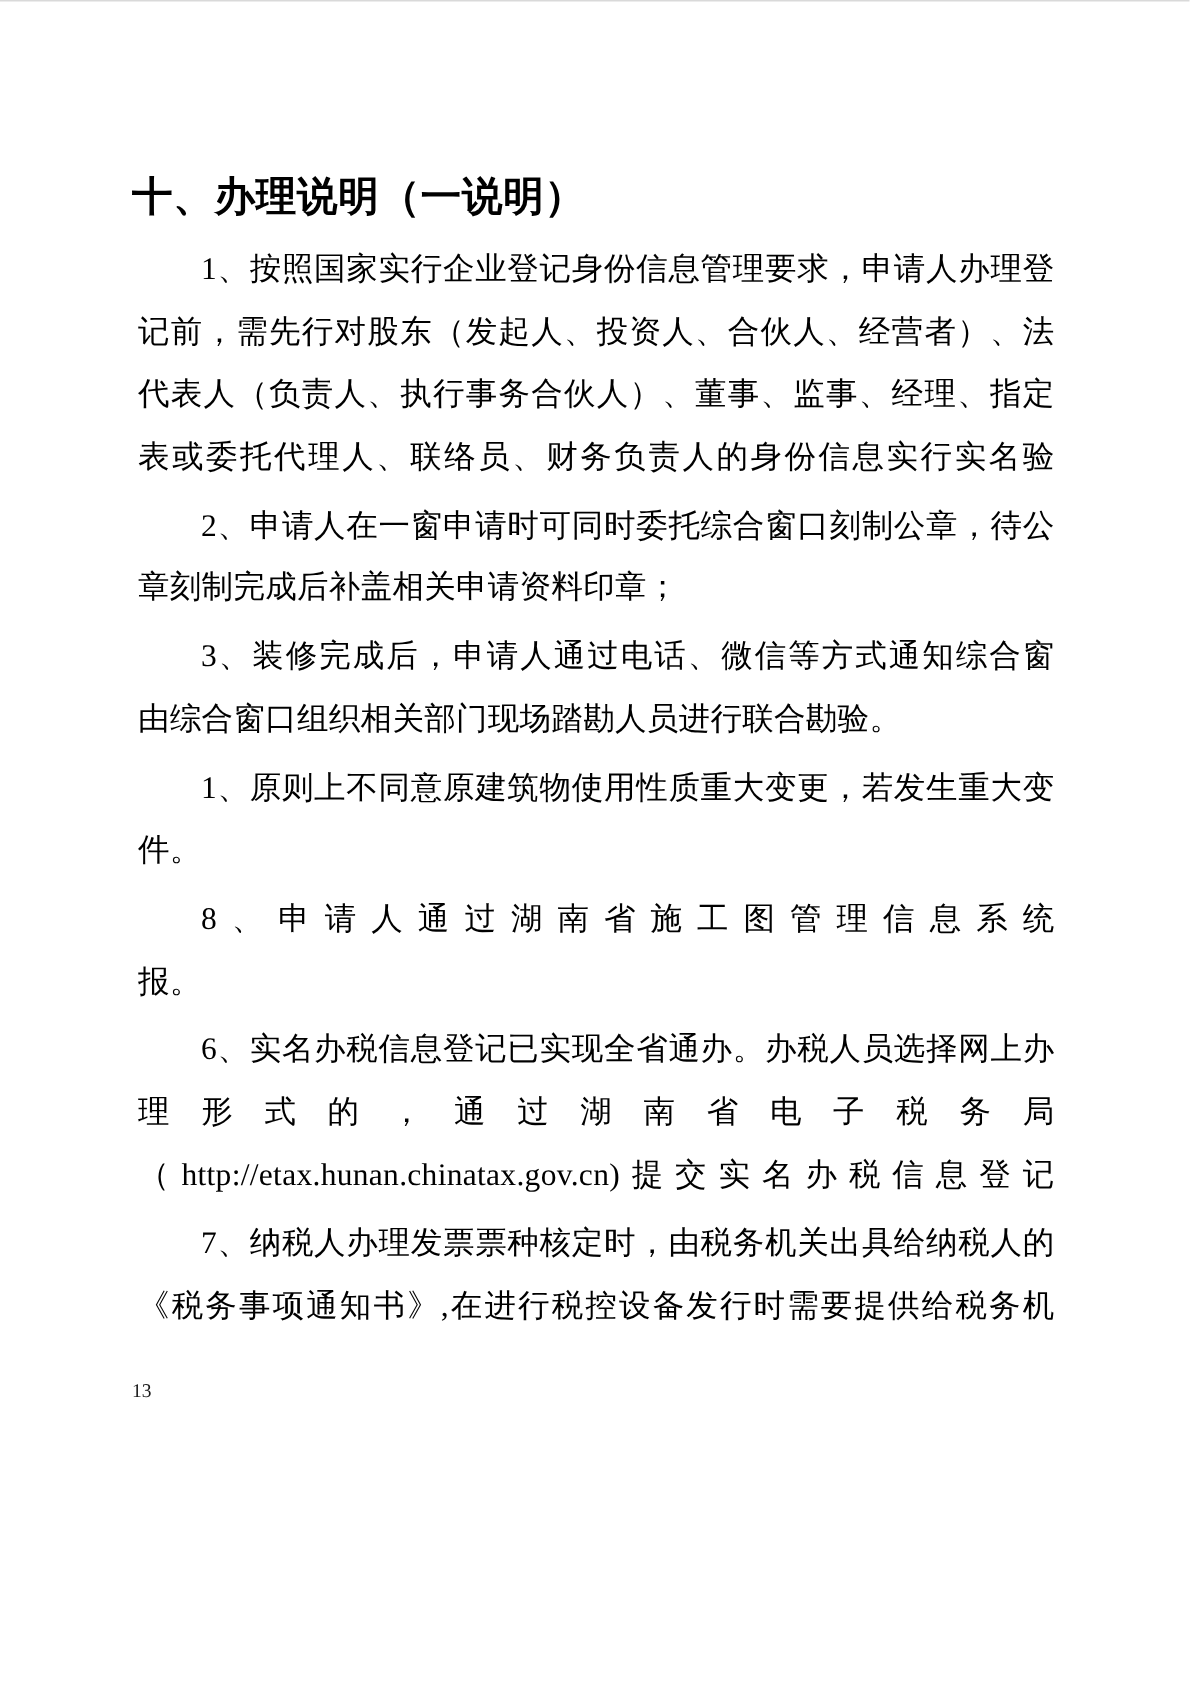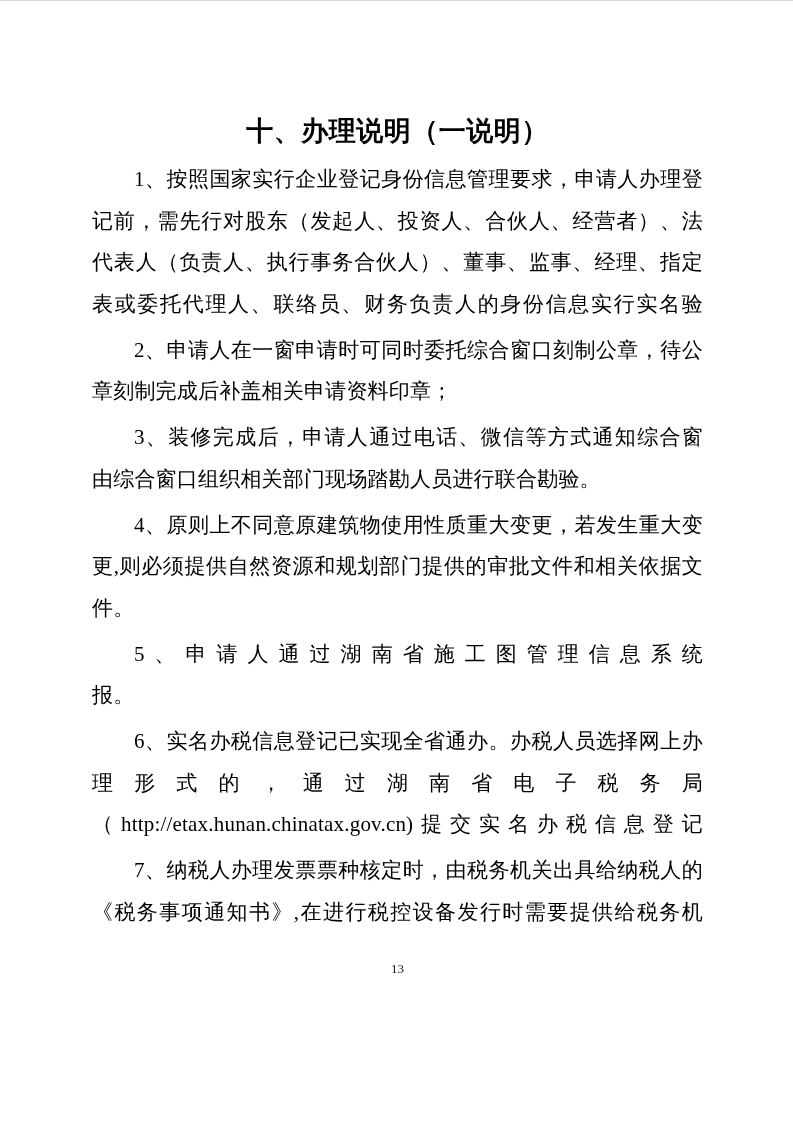--- a/index.html
+++ b/index.html
@@ -22,21 +22,20 @@
     padding: 111px 86px 0 88px;
   }
   .heading {
     font-family: "Liberation Sans", "DejaVu Sans", sans-serif;
     font-size: 27px;
     line-height: 38px;
     font-weight: 700;
     letter-spacing: 0.5px;
     margin: 0 0 9px 0;
     color: #000000;
-    text-align: center;
   }
   .body-text {
     width: 619px;
   }
   .para {
     margin: 4px;
   }
   .line {
     font-size: 21px;
     height: 41.7px;
@@ -48,21 +47,21 @@
     overflow: hidden;
   }
   .line.first {
     text-indent: 42px;
   }
   .line.last {
     text-align-last: left;
   }
   .footer {
     margin-top: 26px;
-    text-align: center;
+    text-align: left;
   }
   .page-number {
     font-size: 13px;
     color: #1a1a1a;
   }
 </style>
 </head>
 <body>
 
 <div class="page">
@@ -82,27 +81,26 @@
       <div class="line first">2、申请人在一窗申请时可同时委托综合窗口刻制公章，待公</div>
       <div class="line last">章刻制完成后补盖相关申请资料印章；</div>
     </div>
 
     <div class="para">
       <div class="line first">3、装修完成后，申请人通过电话、微信等方式通知综合窗口，</div>
       <div class="line last">由综合窗口组织相关部门现场踏勘人员进行联合勘验。</div>
     </div>
 
     <div class="para">
-      <div class="line first">4、原则上不同意原建筑物使用性质重大变更，若发生重大变</div>
-      <div class="line">更,则必须提供自然资源和规划部门提供的审批文件和相关依据文</div>
+      <div class="line first">1、原则上不同意原建筑物使用性质重大变更，若发生重大变</div>
       <div class="line last">件。</div>
     </div>
 
     <div class="para">
-      <div class="line first">5、申请人通过湖南省施工图管理信息系统</div>
+      <div class="line first">8、申请人通过湖南省施工图管理信息系统</div>
       <div class="line last">报。</div>
     </div>
 
     <div class="para">
       <div class="line first">6、实名办税信息登记已实现全省通办。办税人员选择网上办</div>
       <div class="line">理形式的，通过湖南省电子税务局</div>
       <div class="line">（http://etax.hunan.chinatax.gov.cn)提交实名办税信息登记</div>
     </div>
 
     <div class="para">

